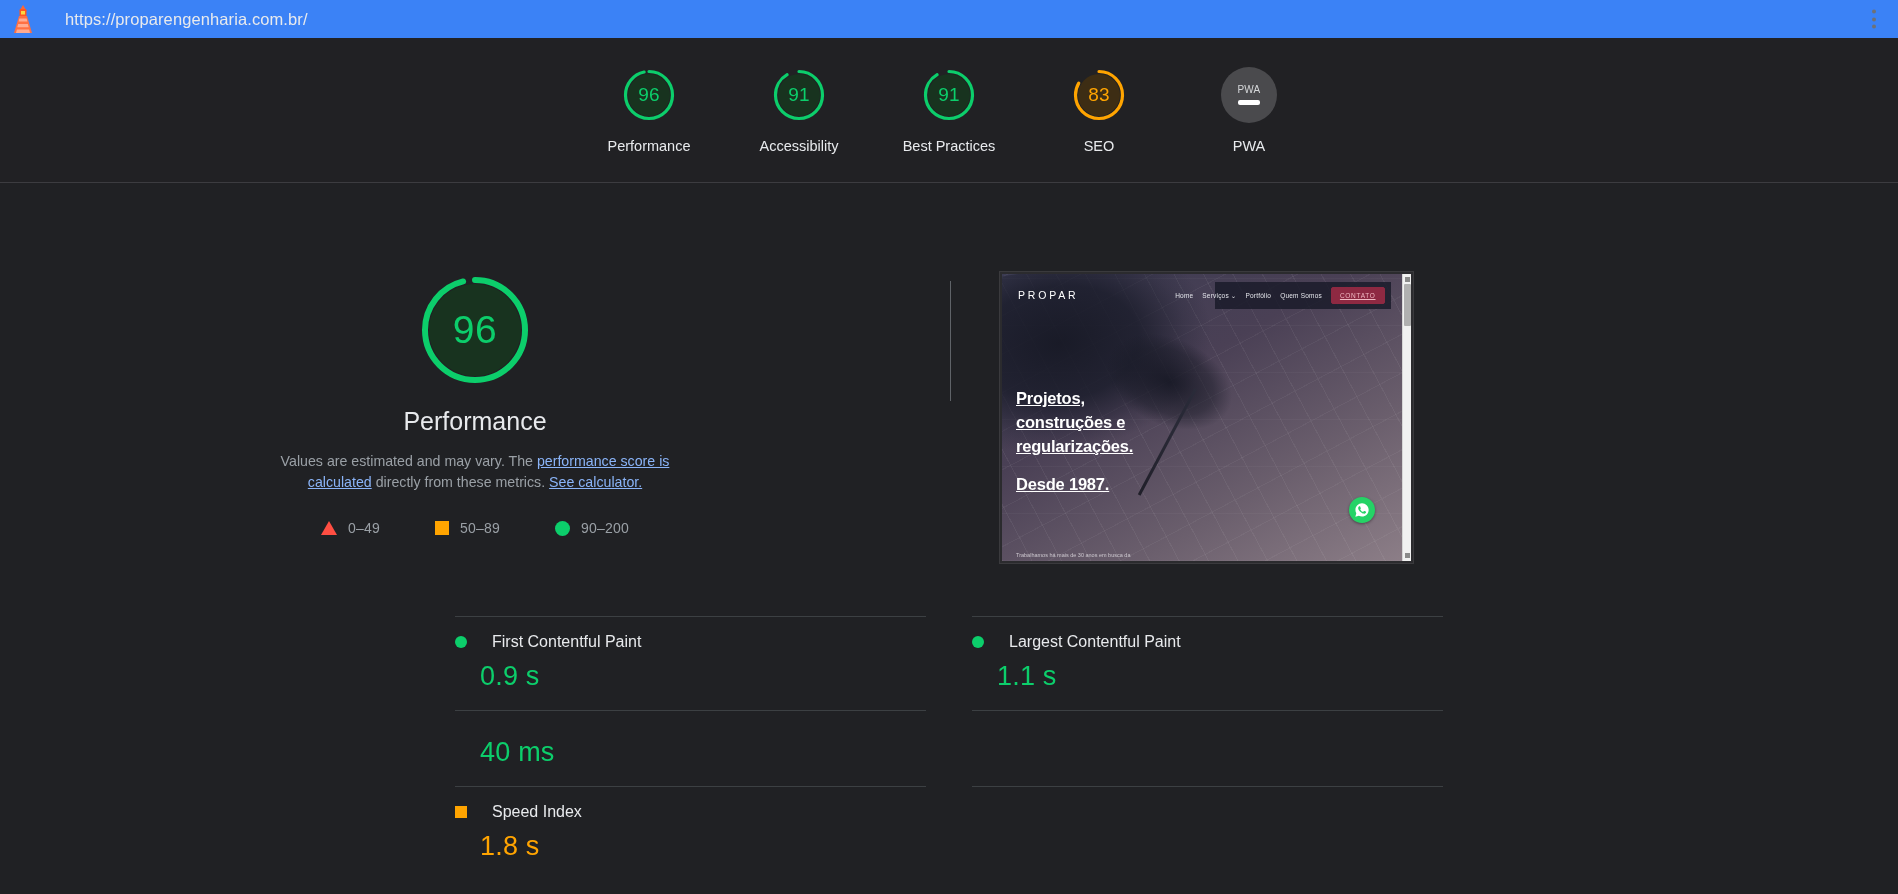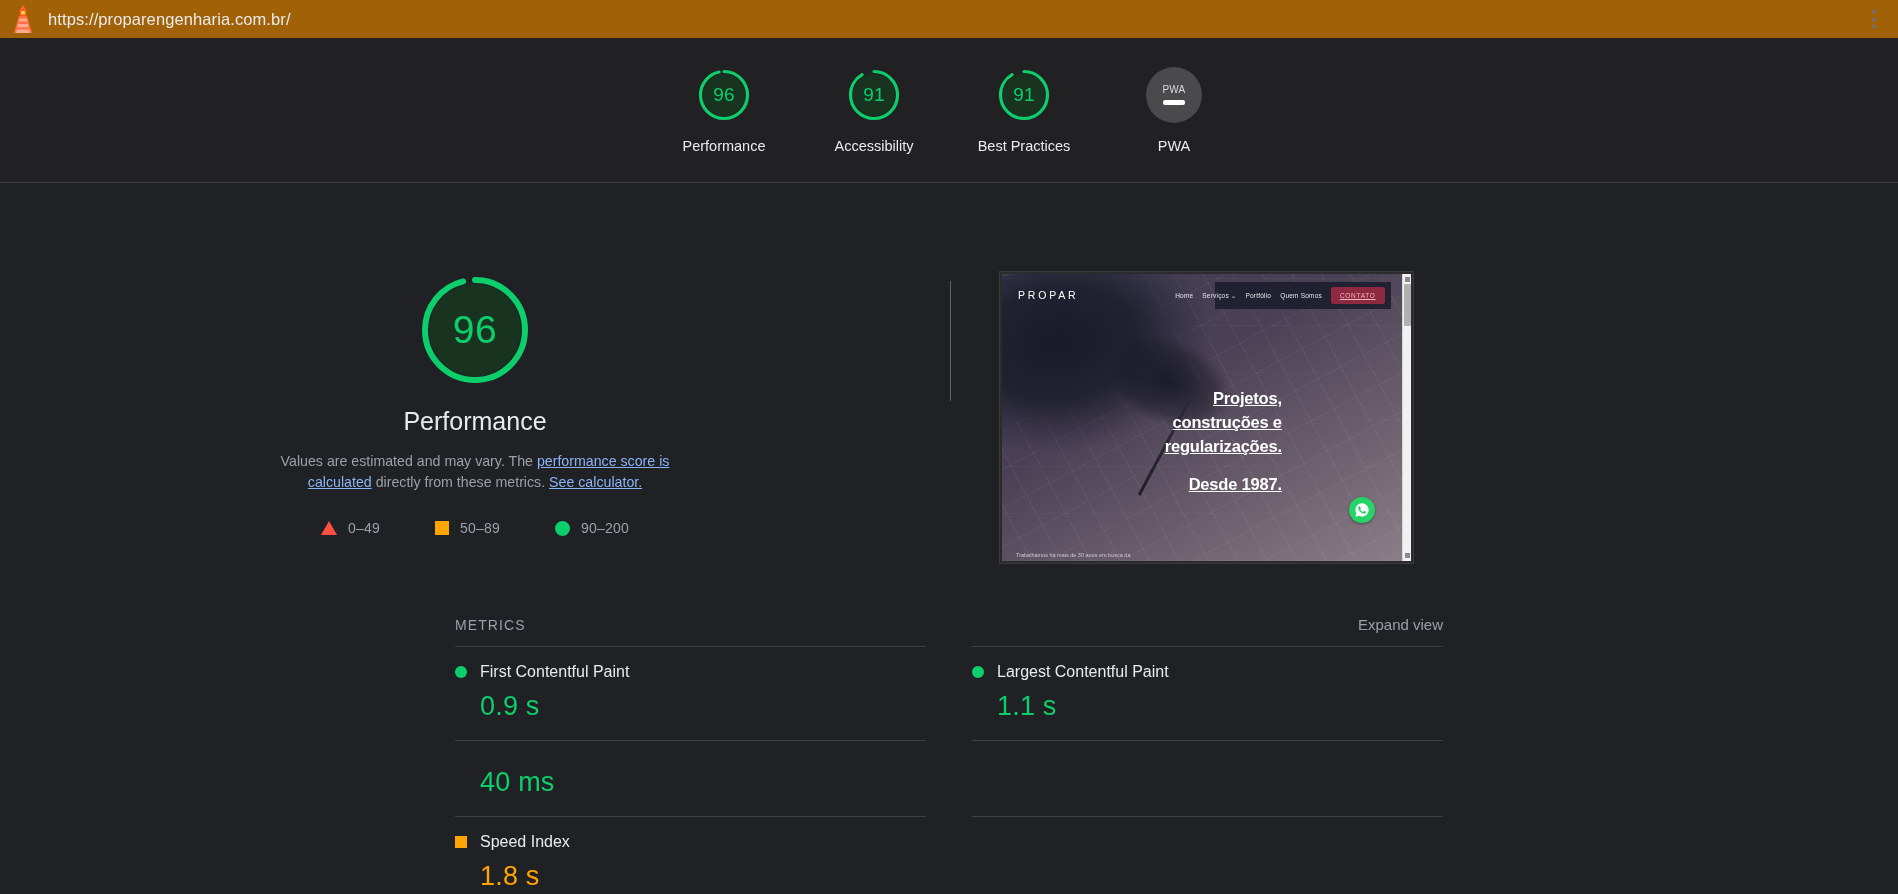--- a/index.html
+++ b/index.html
@@ -6,24 +6,25 @@
   html, body {
     width: 1898px; height: 894px;
     background: #202124;
     font-family: "Liberation Sans", sans-serif;
     overflow: hidden;
   }
 
   
   .topbar {
     height: 38px; width: 100%;
-    background: #a16207;
+    background: #3b82f6;
     display: flex; align-items: center;
     padding: 0 14px 0 10px;
     position: relative;
+    gap: 17px;
   }
   .lh-logo { width: 26px; height: 30px; position: relative; flex: 0 0 auto; margin-right: 12px; }
   .lh-logo svg { display: block; }
   .topbar-url {
     color: #e8eaed; font-size: 16.5px; letter-spacing: .1px;
     white-space: nowrap;
   }
   .kebab {
     position: absolute; right: 16px; top: 50%; transform: translateY(-50%);
     display: flex; flex-direction: column; gap: 3.5px; align-items: center;
@@ -107,21 +108,20 @@
   
   .thumb-wrap { margin-left: 48px; flex: 0 0 auto; }
   .thumb-frame {
     width: 415px; height: 293px;
     background: #2b2b2e; border: 1px solid #3a3a3d;
     padding: 2px; position: relative; overflow: hidden;
   }
   .thumb-inner {
     width: 100%; height: 100%; position: relative; overflow: hidden;
     background: linear-gradient(150deg, #3b3b52 0%, #4a4055 38%, #6b5f6d 70%, #8d7f88 100%);
-    text-align: right;
   }
   .thumb-bg-draw {
     position: absolute; inset: 0;
     background:
       repeating-linear-gradient(62deg, rgba(255,255,255,.055) 0 1px, transparent 1px 26px),
       repeating-linear-gradient(-28deg, rgba(255,255,255,.045) 0 1px, transparent 1px 34px),
       repeating-linear-gradient(0deg, rgba(255,255,255,.03) 0 1px, transparent 1px 47px);
   }
   .thumb-hand {
     position: absolute; left: -6%; top: -4%; width: 62%; height: 76%;
@@ -195,21 +195,21 @@
   }
   .metrics-title { font-size: 14px; color: #9aa0a6; letter-spacing: 1.1px; }
   .expand-view { font-size: 15px; color: #9aa0a6; cursor: pointer; }
   .metrics-grid {
     display: grid; grid-template-columns: 1fr 1fr; column-gap: 46px;
   }
   .metric-cell {
     border-top: 1px solid #3c4043;
     padding: 16px 0 18px 0;
   }
-  .metric-row { display: flex; align-items: center; gap: 13px; }
+  .metric-row { display: flex; align-items: center; gap: 25px; }
   .m-dot { width: 12px; height: 12px; border-radius: 50%; flex: 0 0 auto; }
   .m-dot.pass { background: #0cce6b; }
   .m-sq { width: 12px; height: 12px; flex: 0 0 auto; background: #ffa400; }
   .m-name { font-size: 16px; color: #e8eaed; }
   .m-value { margin-top: 10px; margin-left: 25px; font-size: 27px; letter-spacing: .2px; }
   .m-value.pass { color: #0cce6b; }
   .m-value.avg  { color: #ffa400; }
 </style>
 </head>
 <body>
@@ -262,20 +262,30 @@
     <div class="gauge-sm">
       <svg width="56" height="56" viewBox="0 0 56 56">
         <circle cx="28" cy="28" r="21" fill="#18331f"></circle>
         <circle cx="28" cy="28" r="23.5" fill="none" stroke="#0cce6b" stroke-width="3.2" stroke-linecap="round" stroke-dasharray="134.3 147.6"></circle>
       </svg>
       <span class="val" style="color:#0cce6b">91</span>
     </div>
     <span class="score-label">Best Practices</span>
   </div>
 
+  <div class="score-item">
+    <div class="gauge-sm">
+      <svg width="56" height="56" viewBox="0 0 56 56">
+        <circle cx="28" cy="28" r="21" fill="#3d2d14"></circle>
+        <circle cx="28" cy="28" r="23.5" fill="none" stroke="#ffa400" stroke-width="3.2" stroke-linecap="round" stroke-dasharray="122.5 147.6"></circle>
+      </svg>
+      <span class="val" style="color:#ffa400">83</span>
+    </div>
+    <span class="score-label">SEO</span>
+  </div>
 
   <div class="score-item">
     <div class="pwa-badge">
       <span class="pwa-text">PWA</span>
       <span class="pwa-dash"></span>
     </div>
     <span class="score-label">PWA</span>
   </div>
 
 </div>
@@ -353,24 +363,20 @@
             <span class="sb-thumb"></span>
             <span class="sb-arrow bot"></span>
           </div>
         </div>
       </div>
     </div>
 
   </div>
 
   <div class="metrics-block">
-    <div class="metrics-head">
-      <span class="metrics-title">METRICS</span>
-      <span class="expand-view">Expand view</span>
-    </div>
 
     <div class="metrics-grid">
 
       <div class="metric-cell">
         <div class="metric-row">
           <span class="m-dot pass"></span>
           <span class="m-name">First Contentful Paint</span>
         </div>
         <div class="m-value pass">0.9 s</div>
       </div>

